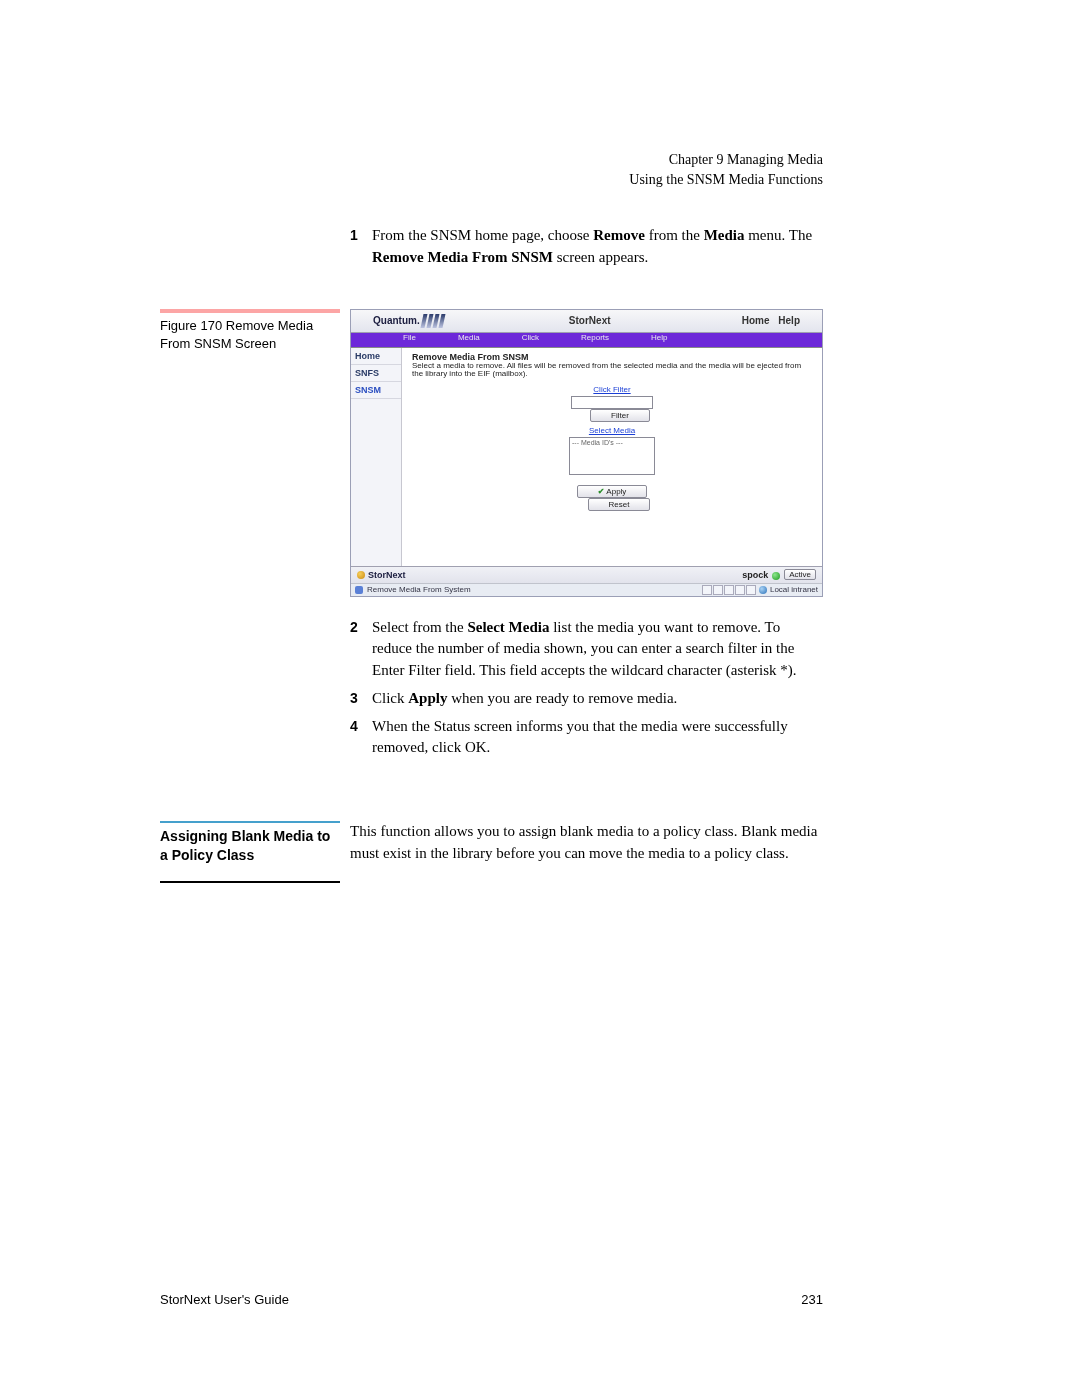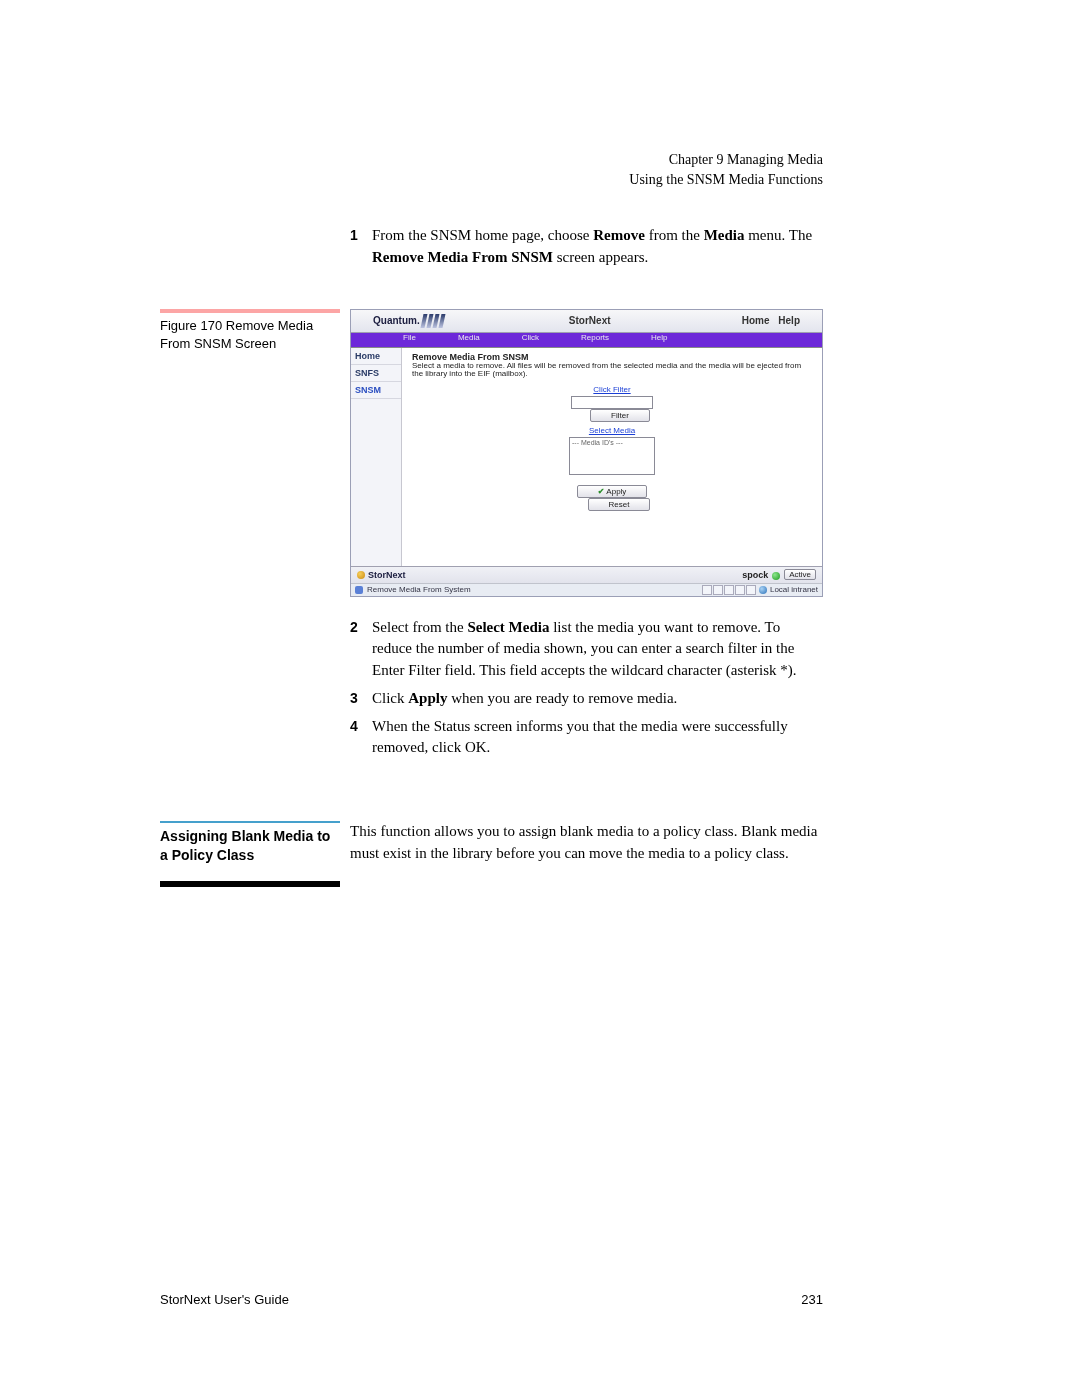--- a/index.html
+++ b/index.html
@@ -130,21 +130,21 @@
   }
   .ss-ie .ie-icon { width:8px; height:8px; background:#5a80d6; border-radius:2px; margin-right:4px;}
   .ss-ie .ie-right { margin-left:auto; display:flex; align-items:center; gap:3px;}
   .ss-ie .boxes { display:flex; gap:1px;}
   .ss-ie .boxes span { width:8px; height:8px; border:1px solid #aab; background:#f3f5fa;}
   .ss-ie .globe { width:8px; height:8px; border-radius:50%; background: radial-gradient(circle at 35% 35%, #a9d3f5, #2a70b8);}
   .steps-after { margin-top: 20px; }
   .section-block { margin-top: 56px; }
   .section-heading {
     border-top: 2px solid #45a0cc;
-    border-bottom: 6px solid #000000;
+    border-bottom: 2px solid #000000;
     padding: 4px 0 16px 0;
     font-weight: bold;
     font-size: 14px;
     line-height: 1.35;
   }
   .section-text {
     font-family: "Palatino Linotype", Palatino, serif;
     font-size: 15px;
     line-height: 1.45;
   }

